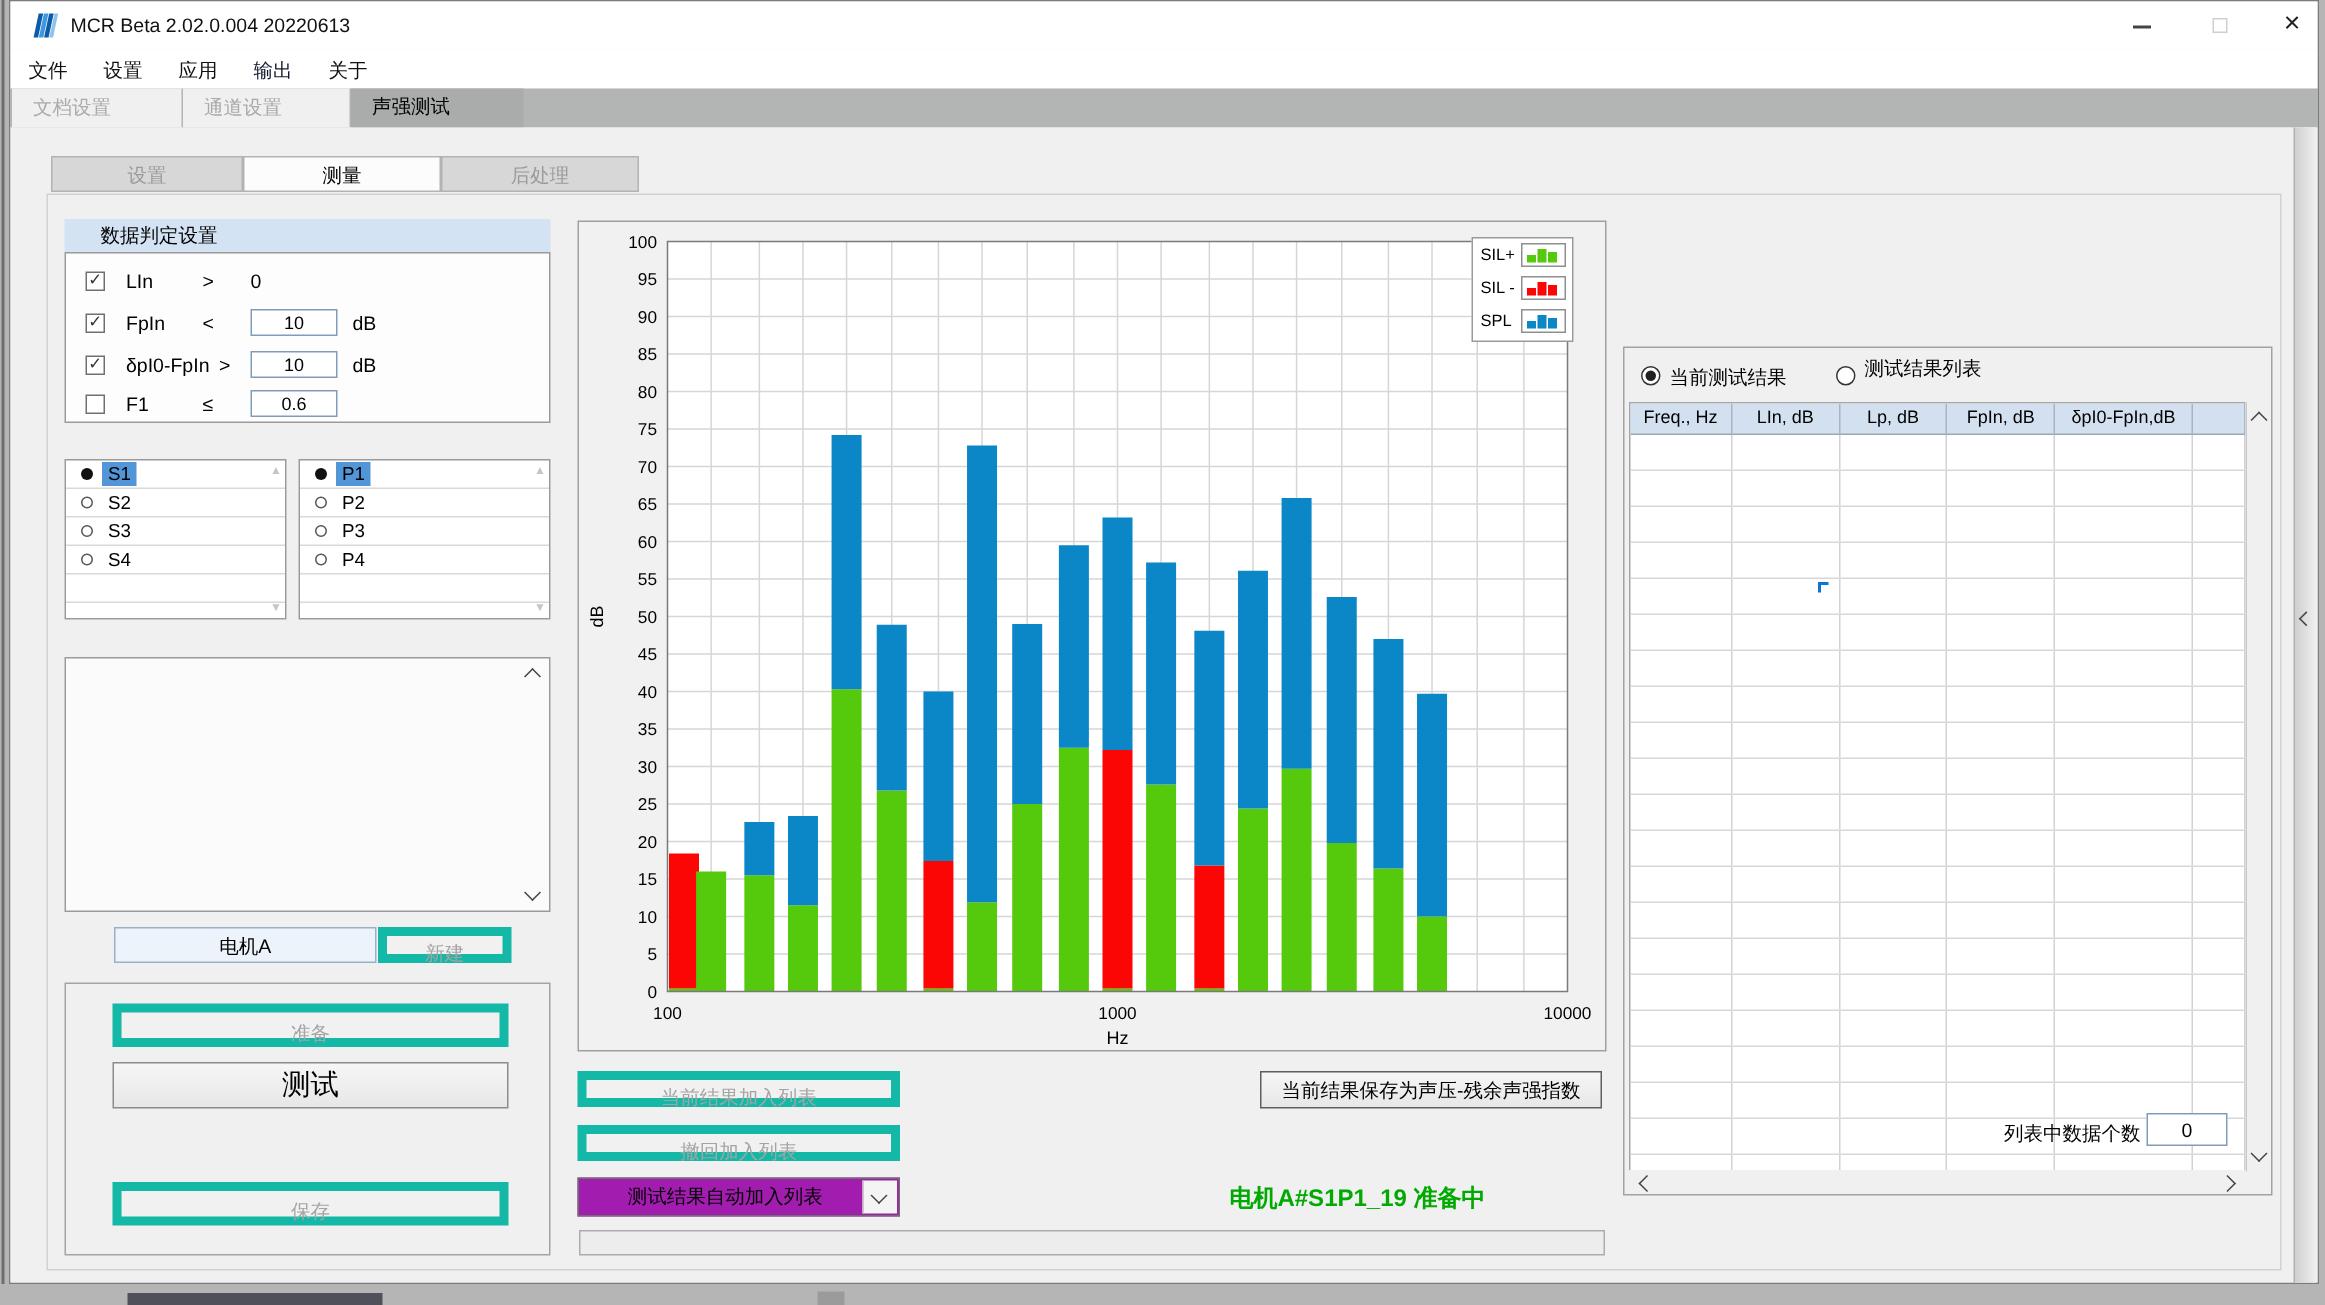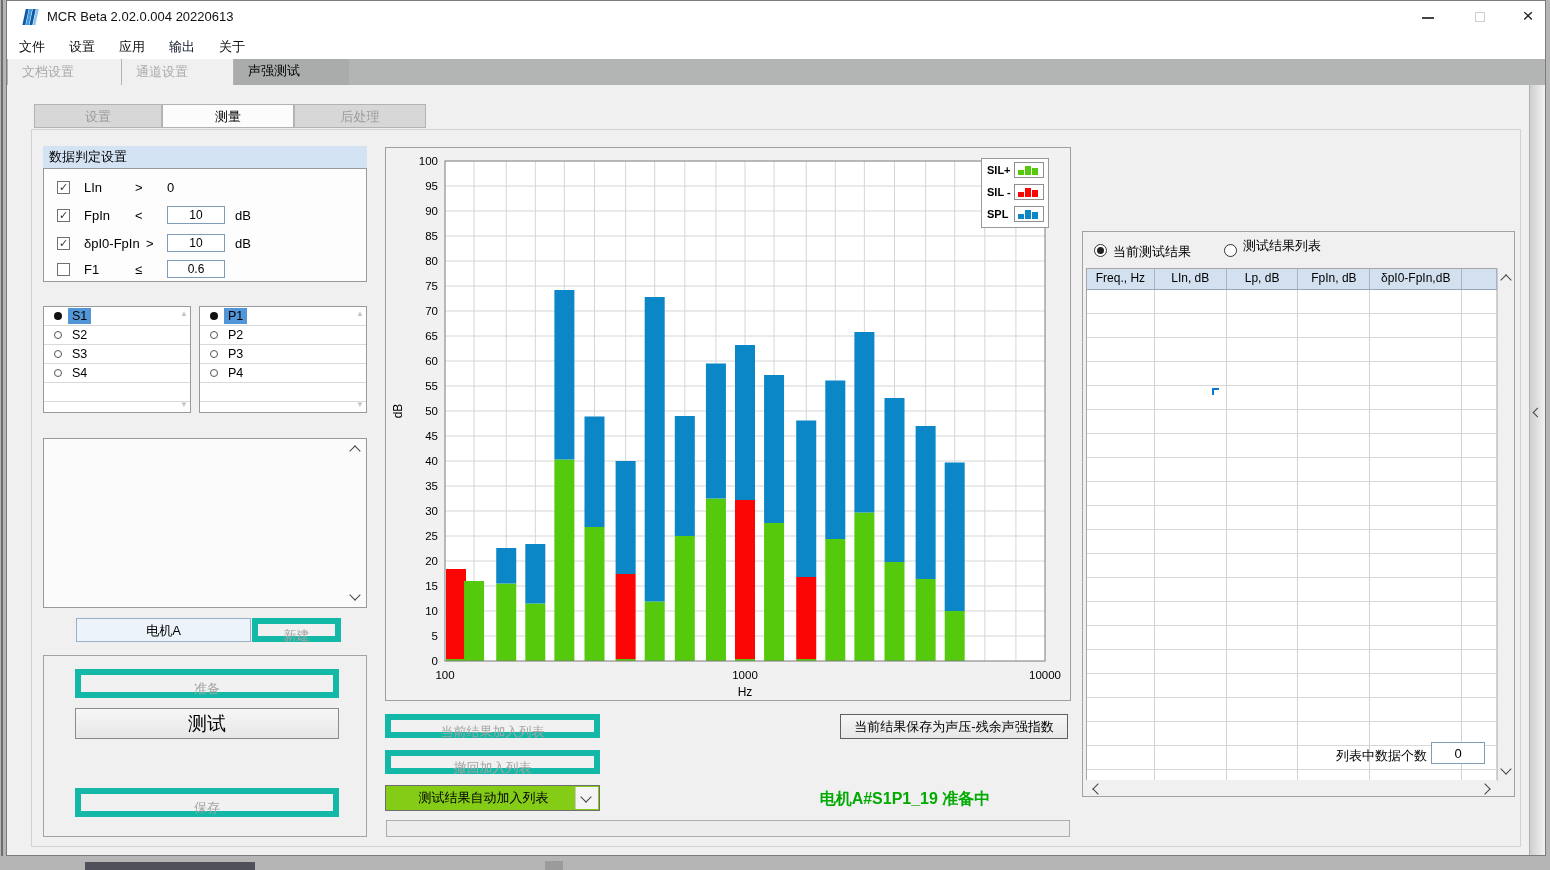--- a/index.html
+++ b/index.html
@@ -45,41 +45,41 @@
   .llabel.sel{background:#5396d7;color:#000;}
   .minarrow{position:absolute;right:2px;font-size:8px;color:#c6c6c6;line-height:8px;}
   .filelist{background:#fbfbfb;border:1px solid #9a9a9a;box-sizing:border-box;}
   .btn{position:absolute;box-sizing:border-box;text-align:center;font-size:13px;}
   .btn.en{background:linear-gradient(#f6f6f6,#e7e7e7);border:1px solid #8b8b8b;color:#000;}
   .btn.dis{background:#f1f1f1;border:6px solid #14b8a6;color:#a4a4a4;}
   .groupbox{border:1px solid #a3a3a3;box-sizing:border-box;}
   
   .chartpanel{left:378px;top:146px;width:686px;height:554px;background:#f1f1f1;border:1px solid #9f9f9f;box-sizing:border-box;}
   .legend{position:absolute;left:595px;top:10px;width:68px;height:70px;background:#fff;border:1px solid #9a9a9a;box-sizing:border-box;}
-  .legrow{position:relative;height:22px;font-weight:bold;}
+  .legrow{position:relative;height:22px;}
   .leglabel{position:absolute;left:5px;top:5px;font-size:11px;color:#000;}
   .legicon{position:absolute;right:4px;top:3px;width:30px;height:16px;background:#fff;border:1px solid #8f8f8f;box-sizing:border-box;}
   
   .rpanel{left:1075px;top:146px;width:433px;height:566px;background:#f0f0f0;border:1px solid #a2a2a2;box-sizing:border-box;}
   .radio{position:absolute;width:13px;height:13px;border:1px solid #333;border-radius:50%;background:#fff;box-sizing:border-box;}
   .radio .dot{position:absolute;left:2px;top:2px;width:7px;height:7px;border-radius:50%;background:#222;}
   .rlabel{position:absolute;font-size:13px;color:#000;}
   .rtable{position:absolute;left:3px;top:36px;width:411px;height:512px;background:#fff;border-top:1px solid #a6a6a6;border-left:1px solid #a6a6a6;box-sizing:border-box;overflow:hidden;}
   .thead{display:flex;height:20px;background:#d3e0f0;border-bottom:1px solid #9aa7b8;}
   .th{box-sizing:border-box;border-right:1px solid #a8b4c4;font-size:12px;text-align:center;line-height:19px;color:#000;}
   .trow{display:flex;height:23px;border-bottom:1px solid #d8d8d8;}
   .td{box-sizing:border-box;border-right:1px solid #d2d2d2;}
   
   .chev{position:absolute;width:7px;height:7px;border-right:1.6px solid #444;border-bottom:1.6px solid #444;}
   .chev.up{transform:rotate(-135deg);}
   .chev.down{transform:rotate(45deg);}
   .chev.left{transform:rotate(135deg);}
   .chev.right{transform:rotate(-45deg);}
   
-  .combo{box-sizing:border-box;background:#84cc16;border:1px solid #6e6e6e;font-size:13px;text-align:center;line-height:24px;color:#000;}
+  .combo{box-sizing:border-box;background:#a21caf;border:1px solid #6e6e6e;font-size:13px;text-align:center;line-height:24px;color:#000;}
   .combobtn{position:absolute;right:1px;top:1px;width:22px;height:22px;background:#f4f4f4;border-left:1px solid #c9c9c9;}
   .status{font-weight:bold;font-size:16px;text-align:center;}
   .progress{background:#ededed;border:1px solid #adadad;box-sizing:border-box;}
   .groove{border:1px solid #d2d2d2;box-sizing:border-box;}
 </style>
 </head>
 <body>
 
 <div class="abs" style="left:0;top:0;width:6px;height:870px;background:#b5b5b5;"></div>
 <div class="abs" style="left:1px;top:0;width:2px;height:860px;background:#6e6e6e;"></div>
@@ -123,21 +123,21 @@
   <div class="abs" style="left:0;top:84px;width:1538px;height:770px;background:#f0f0f0;">
 
     <div class="abs groove" style="left:24px;top:44px;width:1490px;height:718px;"></div>
 
     <div class="abs" id="subtabs" style="left:27px;top:19px;width:400px;height:24px;">
         <div class="subtab dis" style="left: 0px; width: 128px;">设置</div>
         <div class="subtab active" style="left: 128px; width: 132px;">测量</div>
         <div class="subtab dis" style="left: 260px; width: 132px;">后处理</div>
       </div>
 
-    <div class="abs bluehead" style="left:36px;top:61px;width:324px;height:22px;padding-left:6px;box-sizing:border-box;">
+    <div class="abs bluehead" style="left:36px;top:61px;width:324px;height:22px;padding-left:24px;box-sizing:border-box;">
       <span>数据判定设置</span>
     </div>
     <div class="abs critbox" id="critbox" style="left:36px;top:83px;width:324px;height:114px;">
         <div class="crit-row" style="top: 10px;">
           <span class="cb">✓</span>
           <span class="cname">LIn</span>
           <span class="cop" style="left: 91px;">&gt;</span>
           <span class="cval0">0</span>
         </div>
         <div class="crit-row" style="top: 38px;">

